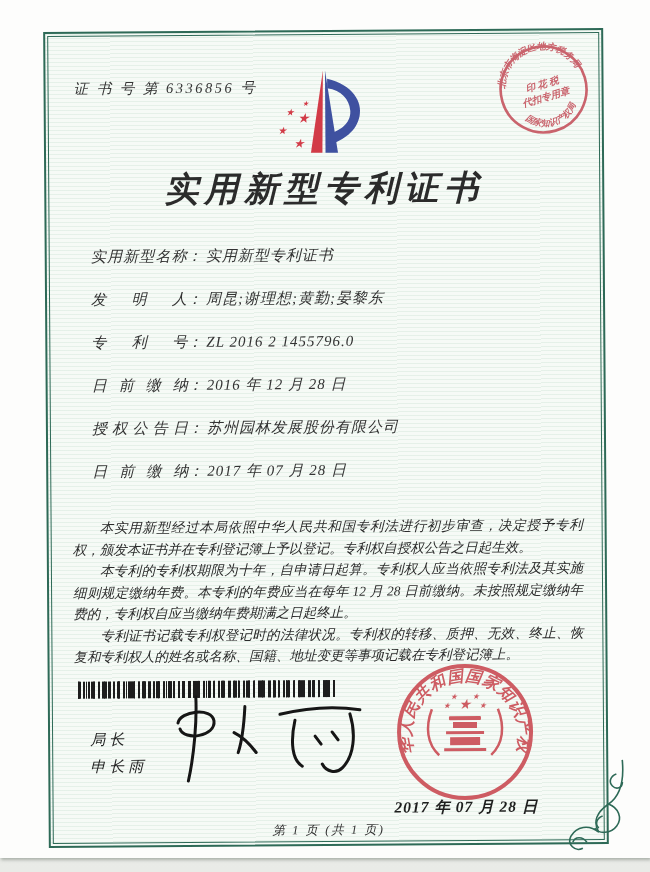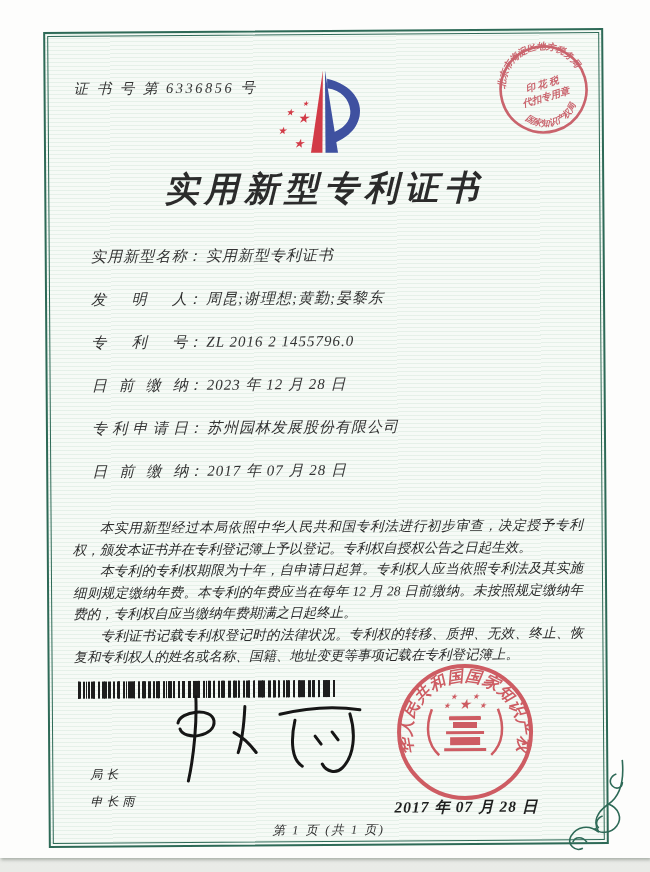--- a/index.html
+++ b/index.html
@@ -34,22 +34,22 @@
   .paragraphs{position:absolute;left:24px;top:484px;width:510px;font-size:13.5px;
     line-height:21.5px;color:#2a2a2a;text-align:justify;}
   .paragraphs p{margin:0;text-indent:2em;}
 
   .barcode{position:absolute;left:28px;top:648px;width:258px;height:17px;
     background-image:
       repeating-linear-gradient(90deg,#1d1d1d 0 2px,rgba(0,0,0,0) 2px 5px),
       repeating-linear-gradient(90deg,#1d1d1d 0 1px,rgba(0,0,0,0) 1px 8px),
       repeating-linear-gradient(90deg,#1d1d1d 0 3px,rgba(0,0,0,0) 3px 13px);}
 
-  .director{position:absolute;left:40px;top:728px;font-family:"Liberation Sans",sans-serif;
-    font-size:12px;color:#222;letter-spacing:4px;line-height:27px;}
+  .director{position:absolute;left:40px;top:692px;font-family:"Liberation Sans",sans-serif;
+    font-size:15px;color:#222;letter-spacing:4px;line-height:27px;}
 
   .signature{position:absolute;left:100px;top:652px;width:240px;height:110px;}
 
   .official-seal{position:absolute;left:342px;top:628px;width:146px;height:146px;opacity:.93;}
 
   .issue-date{position:absolute;left:344px;top:766px;font-size:15.5px;color:#1e1e1e;
     letter-spacing:1px;font-weight:bold;}
 
   .page-footer{position:absolute;left:0;top:790px;width:100%;text-align:center;
     font-size:12.5px;color:#333;letter-spacing:2px;}
@@ -101,24 +101,24 @@
         <div class="field-row">
           <span class="field-label">实用新型名称</span><span class="field-colon">：</span><span class="field-value">实用新型专利证书</span>
         </div>
         <div class="field-row">
           <span class="field-label">发明人</span><span class="field-colon">：</span><span class="field-value">周昆;谢理想;黄勤;晏黎东</span>
         </div>
         <div class="field-row">
           <span class="field-label">专利号</span><span class="field-colon">：</span><span class="field-value">ZL 2016 2 1455796.0</span>
         </div>
         <div class="field-row">
-          <span class="field-label">日前缴纳</span><span class="field-colon">：</span><span class="field-value">2023 年 12 月 28 日</span>
+          <span class="field-label">日前缴纳</span><span class="field-colon">：</span><span class="field-value">2016 年 12 月 28 日</span>
         </div>
         <div class="field-row">
-          <span class="field-label">专利申请日</span><span class="field-colon">：</span><span class="field-value">苏州园林发展股份有限公司</span>
+          <span class="field-label">授权公告日</span><span class="field-colon">：</span><span class="field-value">苏州园林发展股份有限公司</span>
         </div>
         <div class="field-row">
           <span class="field-label">日前缴纳</span><span class="field-colon">：</span><span class="field-value">2017 年 07 月 28 日</span>
         </div>
       </div>
 
       <div class="paragraphs">
         <p>本实用新型经过本局依照中华人民共和国专利法进行初步审查，决定授予专利权，颁发本证书并在专利登记簿上予以登记。专利权自授权公告之日起生效。</p>
         <p>本专利的专利权期限为十年，自申请日起算。专利权人应当依照专利法及其实施细则规定缴纳年费。本专利的年费应当在每年 12 月 28 日前缴纳。未按照规定缴纳年费的，专利权自应当缴纳年费期满之日起终止。</p>
         <p>专利证书记载专利权登记时的法律状况。专利权的转移、质押、无效、终止、恢复和专利权人的姓名或名称、国籍、地址变更等事项记载在专利登记簿上。</p>

